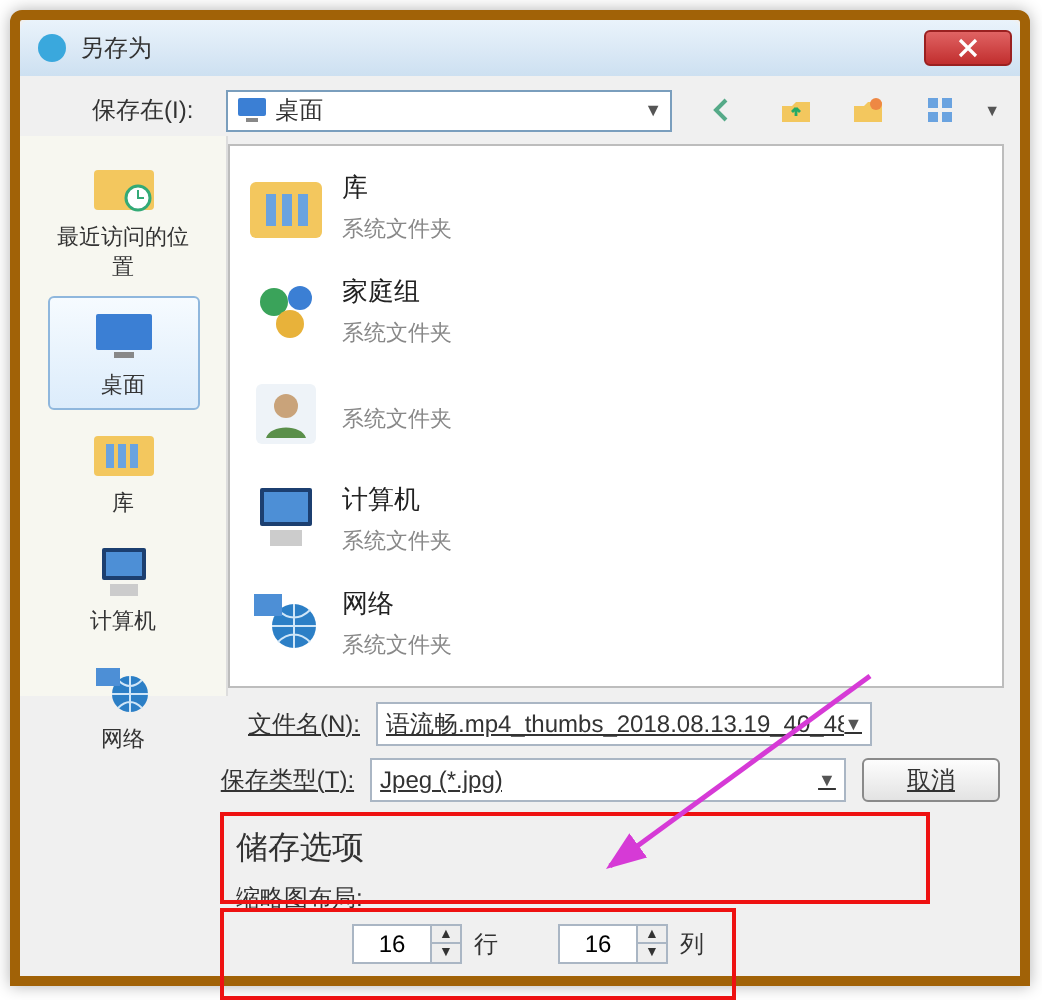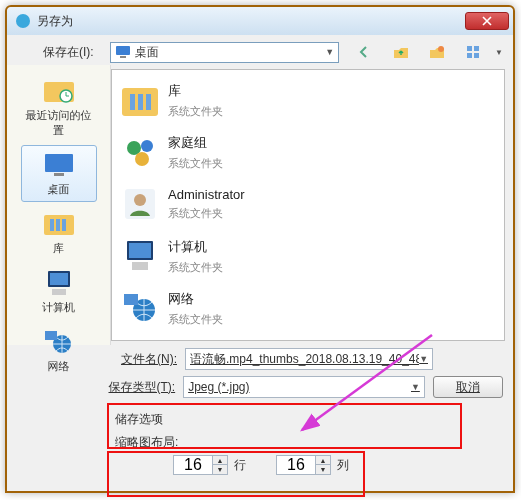--- a/index.html
+++ b/index.html
@@ -1,20 +1,20 @@
 <!DOCTYPE html>
 <html><head>
   <meta charset="utf-8">
   <style>
     * { margin: 0; padding: 0; box-sizing: border-box; font-family: "Microsoft YaHei", SimSun, sans-serif; }
     body { background: #fff; width: 521px; height: 500px; position: relative; overflow: hidden; }
 
     .dialog {
       position: absolute; top: 5px; left: 5px; width: 510px; height: 488px;
-      background: #f0f0f0; border: 2px solid #a16207; border-radius: 6px 6px 0 0;
+      background: #f0f0f0; border: 5px solid #a16207; border-radius: 6px 6px 0 0;
       box-shadow: 0 0 8px rgba(0,0,0,.3);
     }
     .titlebar {
       height: 28px; background: linear-gradient(#eaf3fb, #cde0f1); border-radius: 5px 5px 0 0;
       display: flex; align-items: center; padding: 0 4px 0 8px; font-size: 12px; color: #333;
     }
     .titlebar .ticon { width: 16px; height: 16px; margin-right: 6px; }
     .titlebar .spacer { flex: 1; }
     .close-btn {
       width: 44px; height: 18px; background: linear-gradient(#e06363,#c12e2e);
@@ -61,27 +61,27 @@
       width: 248px; height: 22px; background: #fff; border: 1px solid #aab6c4;
       display: flex; align-items: center; padding: 0 4px; font-size: 12px;
     }
     .textcombo span { white-space: nowrap; overflow: hidden; }
     .btn {
       width: 72px; height: 22px; background: linear-gradient(#fdfdfd,#e3e3e3);
       border: 1px solid #8a8a8a; border-radius: 3px; font-size: 12px; display: flex;
       align-items: center; justify-content: center; cursor: pointer;
     }
 
-    .opts-title { font-size: 12px; color: #333; padding: 10px 0 2px 108px; }
+    .opts-title { font-size: 16px; color: #333; padding: 10px 0 2px 108px; }
     .redbox1 { position: absolute; border: 2px solid #e11; left: 100px; top: 396px; width: 355px; height: 46px; pointer-events: none; }
     .redbox2 { position: absolute; border: 2px solid #e11; left: 100px; top: 444px; width: 258px; height: 46px; pointer-events: none; }
 
     .optgroup { padding: 4px 0 2px 108px; font-size: 12px; color: #333; }
     .spin { display: inline-flex; align-items: center; border: 1px solid #aab6c4; background: #fff; height: 20px; }
-    .spin input { width: 38px; border: none; text-align: center; font-size: 16px; outline: none; }
+    .spin input { width: 38px; border: none; text-align: center; font-size: 12px; outline: none; }
     .spin .spinbtns { display: flex; flex-direction: column; border-left: 1px solid #aab6c4; }
     .spin .sb { width: 14px; height: 9px; font-size: 7px; display: flex; align-items: center; justify-content: center; background: #eee; cursor: pointer; }
     .spin .sb:first-child { border-bottom: 1px solid #aab6c4; }
     .row-inline { display: flex; align-items: center; gap: 6px; }
 
     .arrow {
       position: absolute; pointer-events: none;
     }
 
     
@@ -213,21 +213,20 @@
             <div class="isub">系统文件夹</div>
           </div>
       </div>
       <div class="item">
         <svg class="iicon" viewBox="0 0 40 40">
             <rect x="5" y="5" width="30" height="30" rx="3" fill="#eef3f8"></rect>
             <circle cx="20" cy="16" r="6" fill="#c9a37a"></circle>
             <path d="M10 32c2-7 18-7 20 0z" fill="#5a8f4a"></path>
           </svg>
         <div>
-            <div class="iname">Administrator</div>
             <div class="isub">系统文件夹</div>
           </div>
       </div>
       <div class="item">
         <svg class="iicon" viewBox="0 0 40 40">
             <rect x="7" y="5" width="26" height="19" rx="1" class="fill-monitor"></rect>
             <rect x="9" y="7" width="22" height="15" fill="#4d8fd6"></rect>
             <rect x="12" y="26" width="16" height="8" fill="#ccc"></rect>
           </svg>
         <div>

